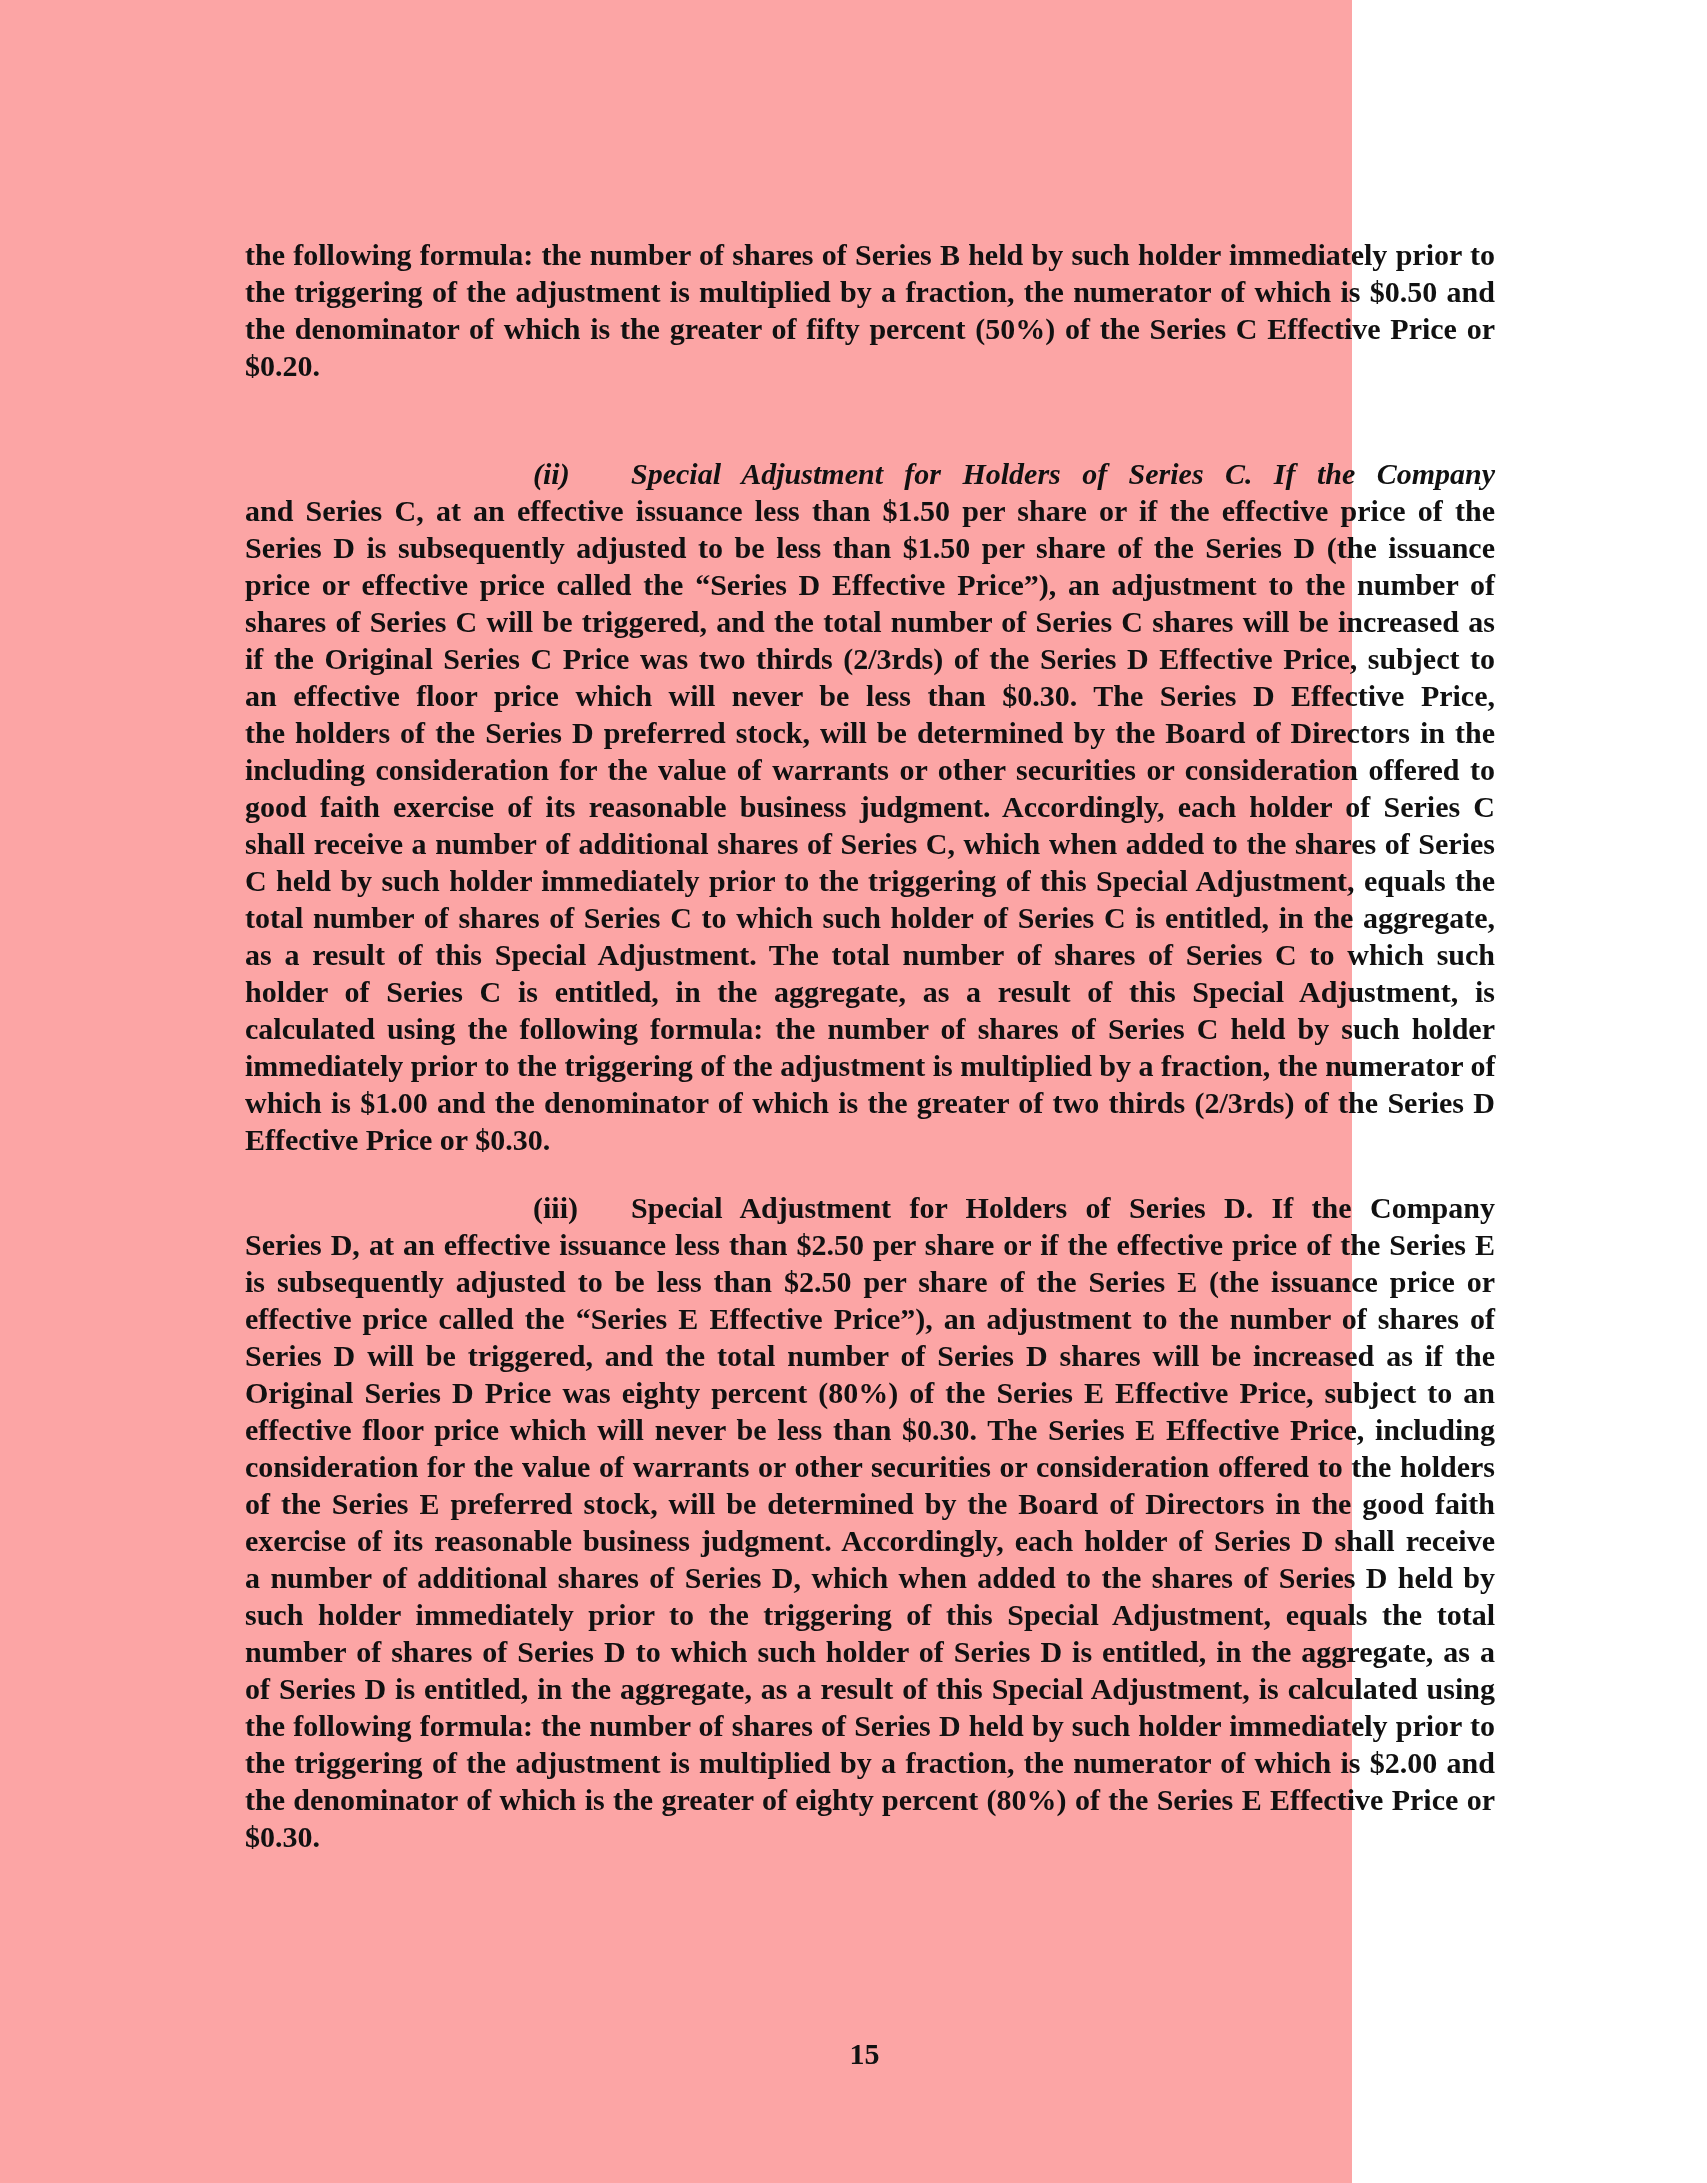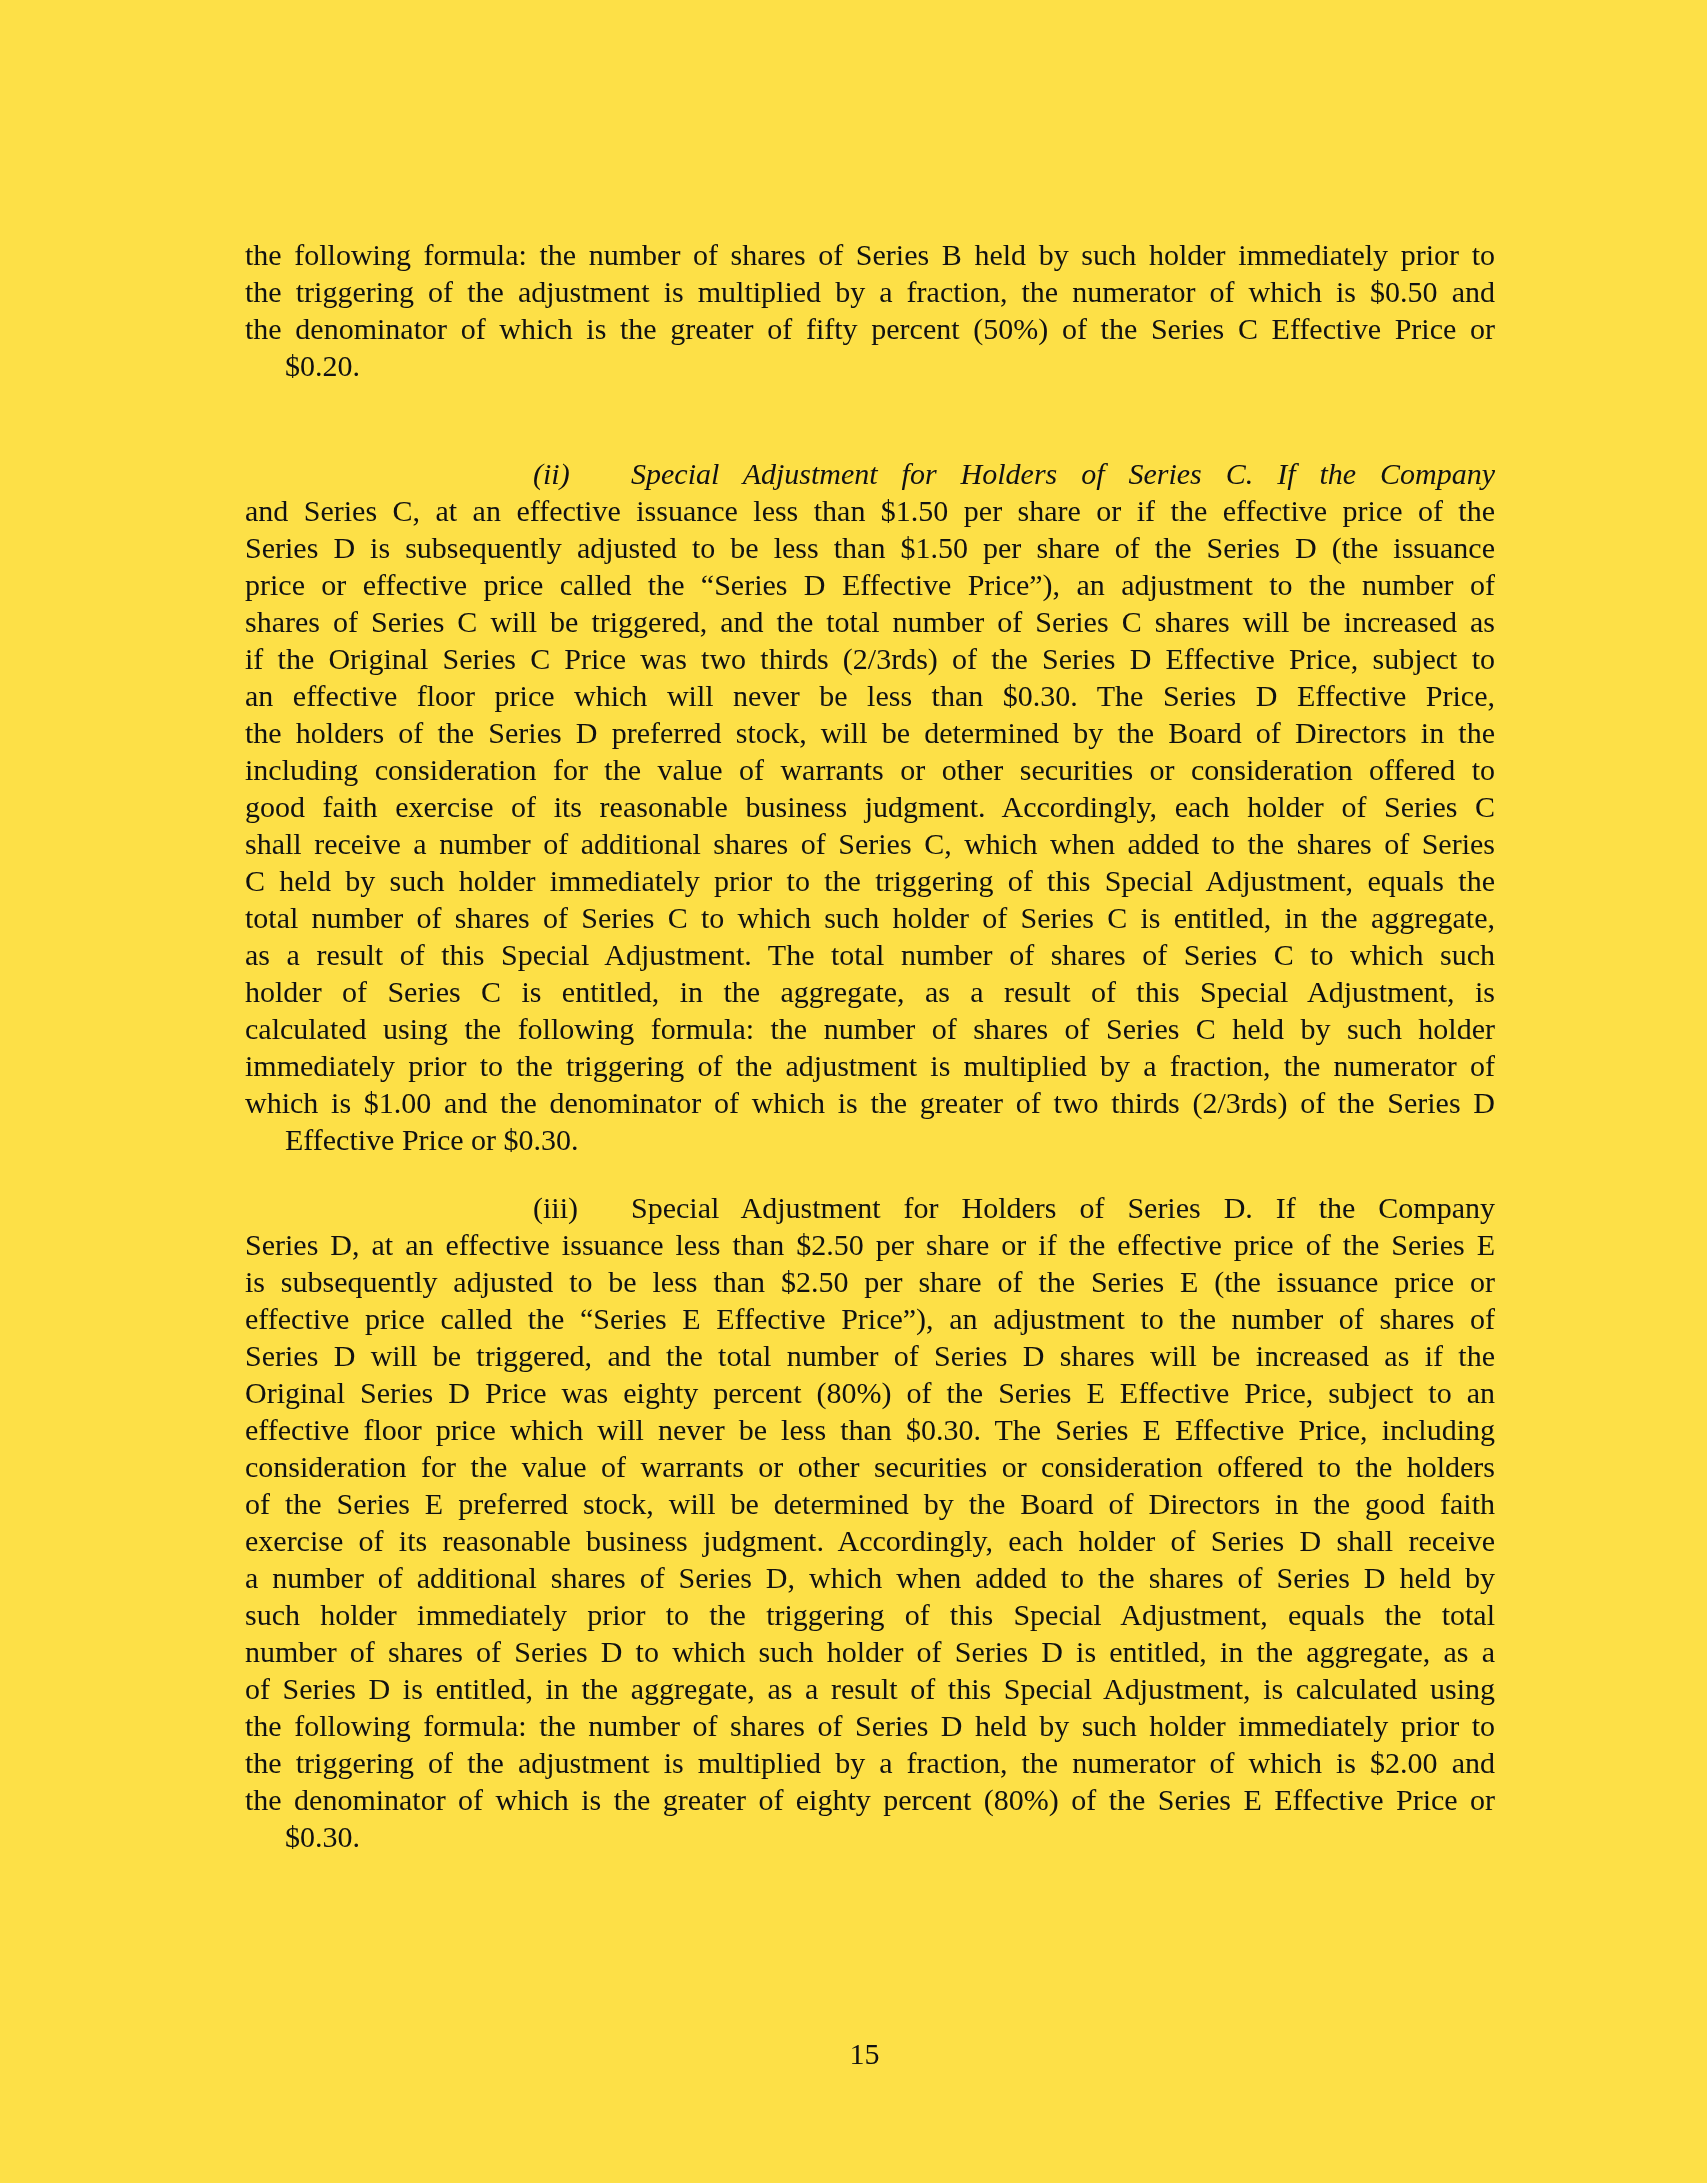--- a/index.html
+++ b/index.html
@@ -11,43 +11,43 @@
     width: 1707px;
     height: 2183px;
     position: relative;
     overflow: hidden;
     font-family: "Liberation Serif", "DejaVu Serif", serif;
     color: #111111;
   }
   .page {
     position: absolute;
     left: 0; top: 0;
-    width: 1707px;
+    width: 1352px;
     height: 2183px;
-    background: #fde047;
+    background: #fca5a5;
+    font-weight: bold;
   }
   .text-block {
     position: absolute;
     left: 245px;
     width: 1250px;
     font-size: 30px;
     line-height: 37px;
   }
   .line {
     display: block;
     height: 37px;
     white-space: nowrap;
     text-align: justify;
     text-align-last: justify;
     overflow: visible;
   }
   .line.last {
     text-align: right;
     text-align-last: left;
-    margin-left: 40px;
   }
   .line.heading {
     padding-left: 288px;
   }
   .line.italic {
     font-style: italic;
     margin-top: 40px;
   }
   .num-label {
     display: inline-block;

